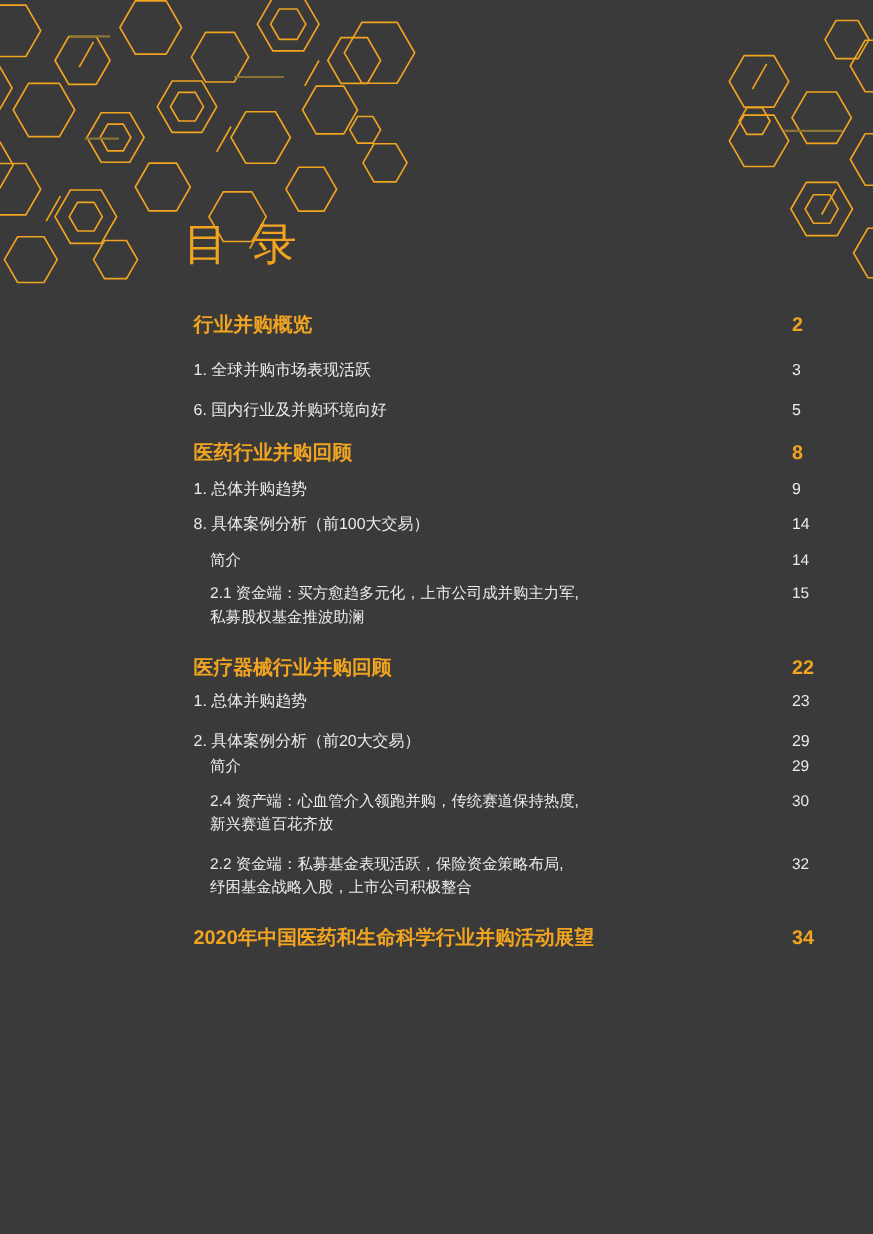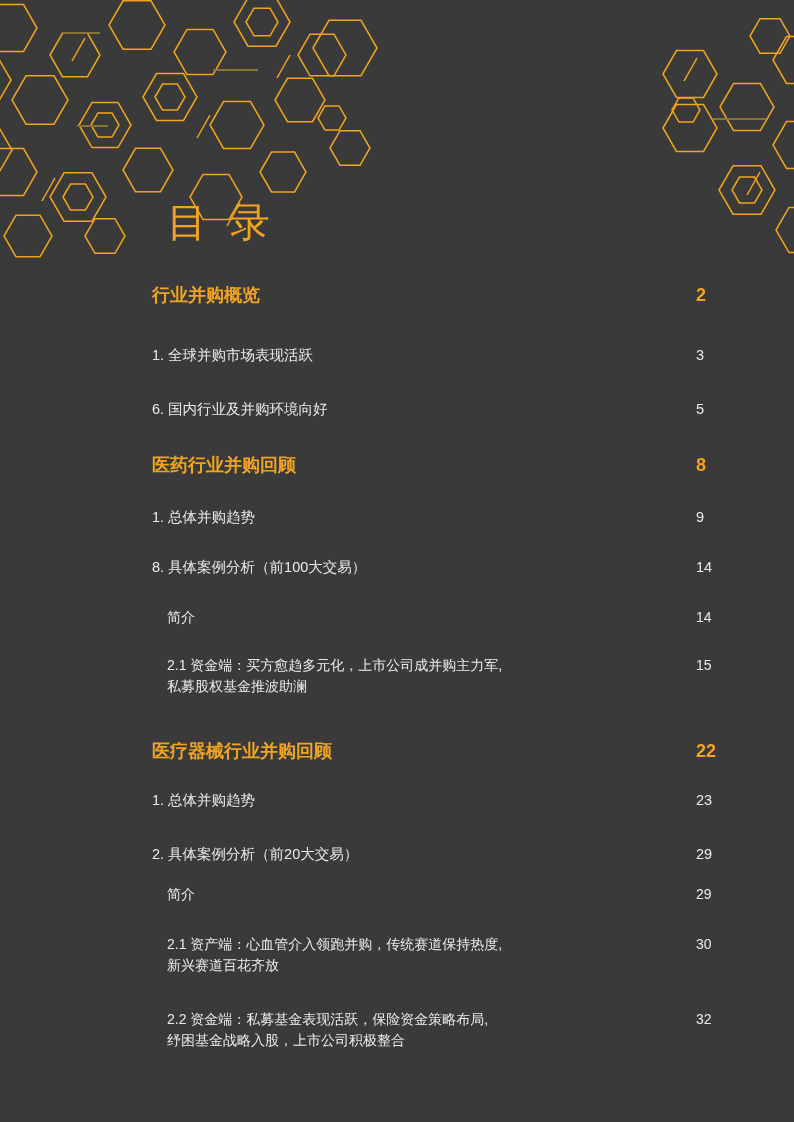--- a/index.html
+++ b/index.html
@@ -16,22 +16,22 @@
     font-family:"Liberation Sans", sans-serif;
   }
   .deco{position:absolute;top:0;left:0;pointer-events:none;}
   .page-title{
     position:absolute;left:167px;top:194px;
     font-family:"DejaVu Serif","Liberation Serif",serif;
     font-size:40px;line-height:56px;font-weight:400;
     color:var(--accent);letter-spacing:5px;
   }
   .toc{
-    position:absolute;left:152px;top:283px;width:592px;
-    display:flex;flex-direction:column;gap:18px;
+    position:absolute;left:176px;top:283px;width:592px;
+    display:flex;flex-direction:column;
   }
   .row{display:flex;align-items:flex-start;}
   .lbl{flex:1 1 auto;min-width:0;}
   .pg{flex:0 0 48px;width:48px;text-align:left;}
   .lvl-heading{color:var(--accent);font-weight:700;font-size:18px;line-height:24px;}
   .lvl-heading .pg{font-size:18px;font-weight:700;color:var(--accent);}
   .lvl-item{color:var(--text);font-size:14.5px;line-height:20px;align-items:flex-end;}
   .lvl-item .pg{font-size:14.5px;color:var(--text);}
   .lvl-sub{color:var(--text);font-size:14px;line-height:21px;}
   .lvl-sub .lbl{padding-left:15px;}
@@ -169,28 +169,32 @@
     <div class="pg">29</div>
   </div>
 
   <div class="row lvl-sub" style="margin-top:2px">
     <div class="lbl">简介</div>
     <div class="pg">29</div>
   </div>
 
   <div class="row lvl-sub" style="margin-top:11px">
     <div class="lbl">
-      <div>2.1 资产端：心血管介入领跑并购，传统赛道保持热度,</div>
+      <div>2.4 资产端：心血管介入领跑并购，传统赛道保持热度,</div>
       <div>新兴赛道百花齐放</div>
     </div>
     <div class="pg">30</div>
   </div>
 
   <div class="row lvl-sub" style="margin-top:15px">
     <div class="lbl">
       <div>2.2 资金端：私募基金表现活跃，保险资金策略布局,</div>
       <div>纾困基金战略入股，上市公司积极整合</div>
     </div>
     <div class="pg">32</div>
   </div>
 
+  <div class="row lvl-heading" style="margin-top:23px">
+    <div class="lbl">2020年中国医药和生命科学行业并购活动展望</div>
+    <div class="pg">34</div>
+  </div>
 
 </div>
 
 </body></html>

